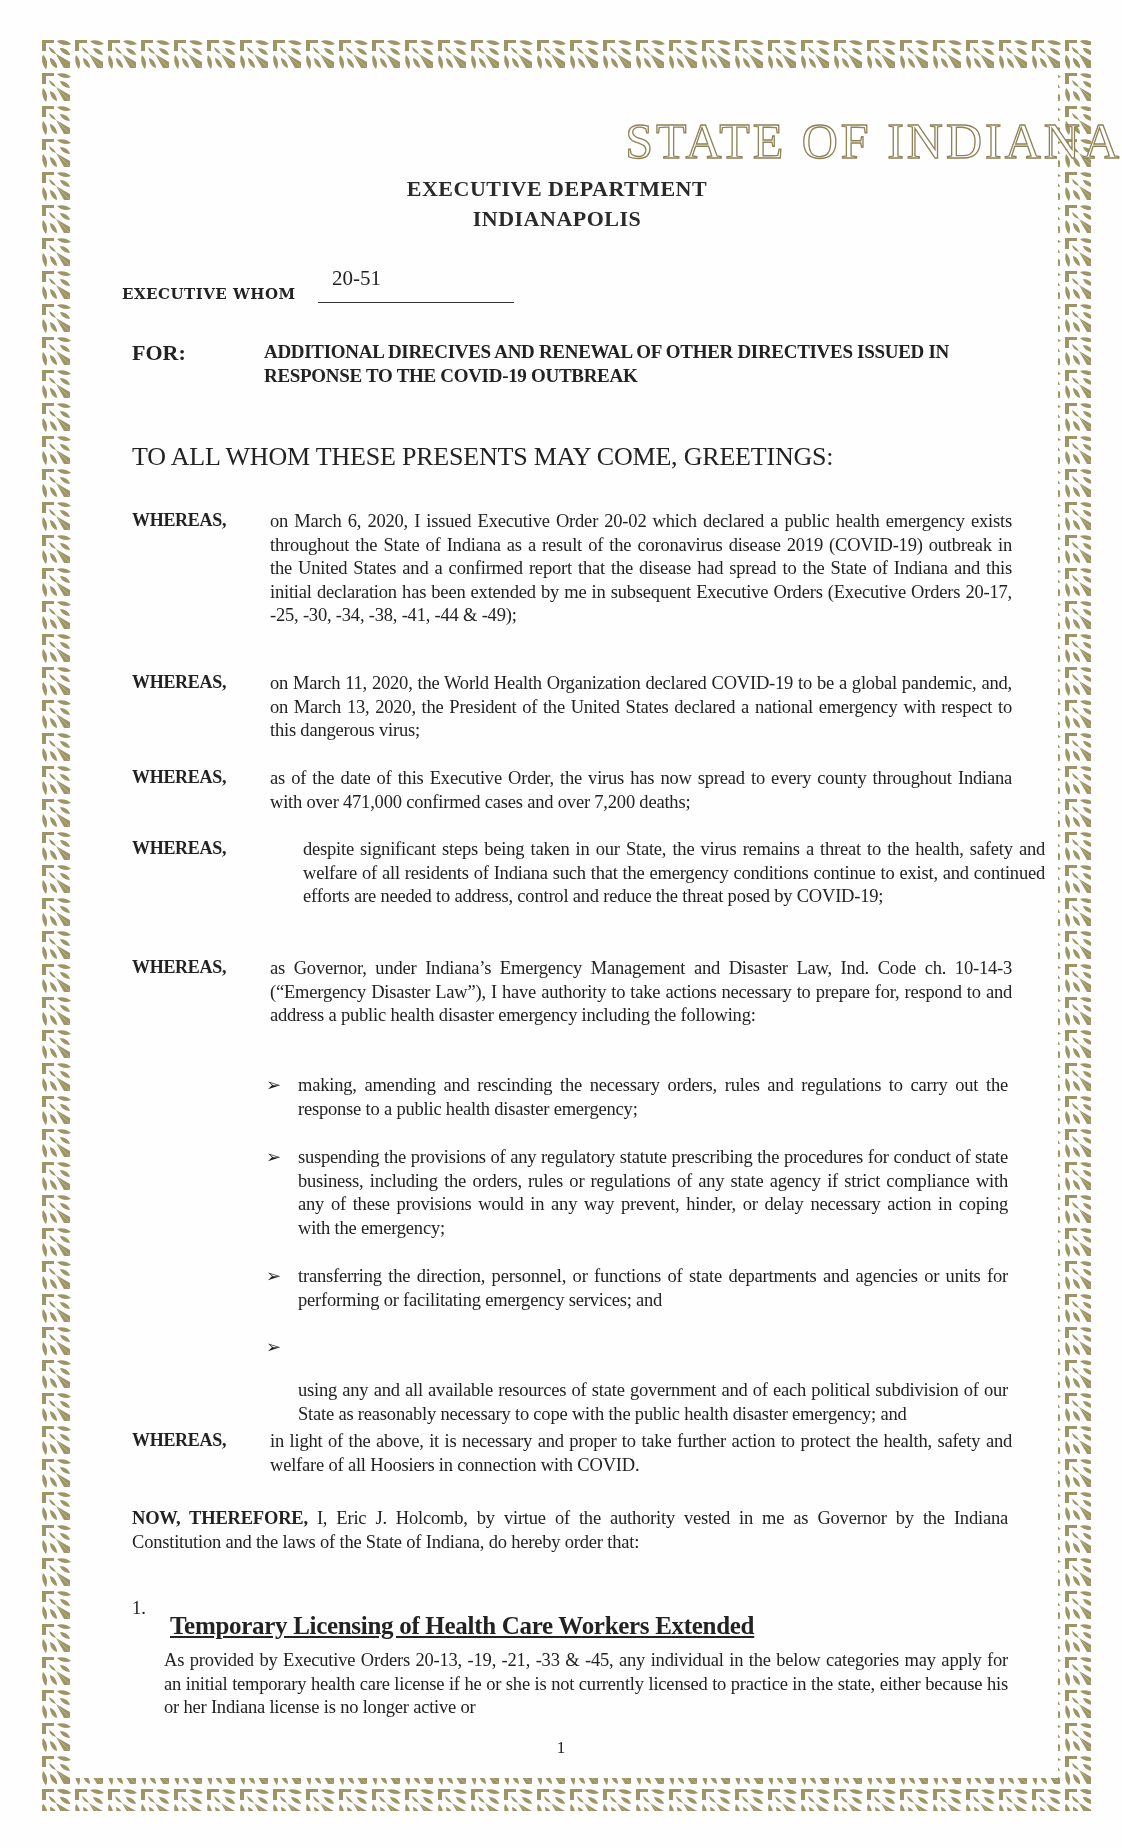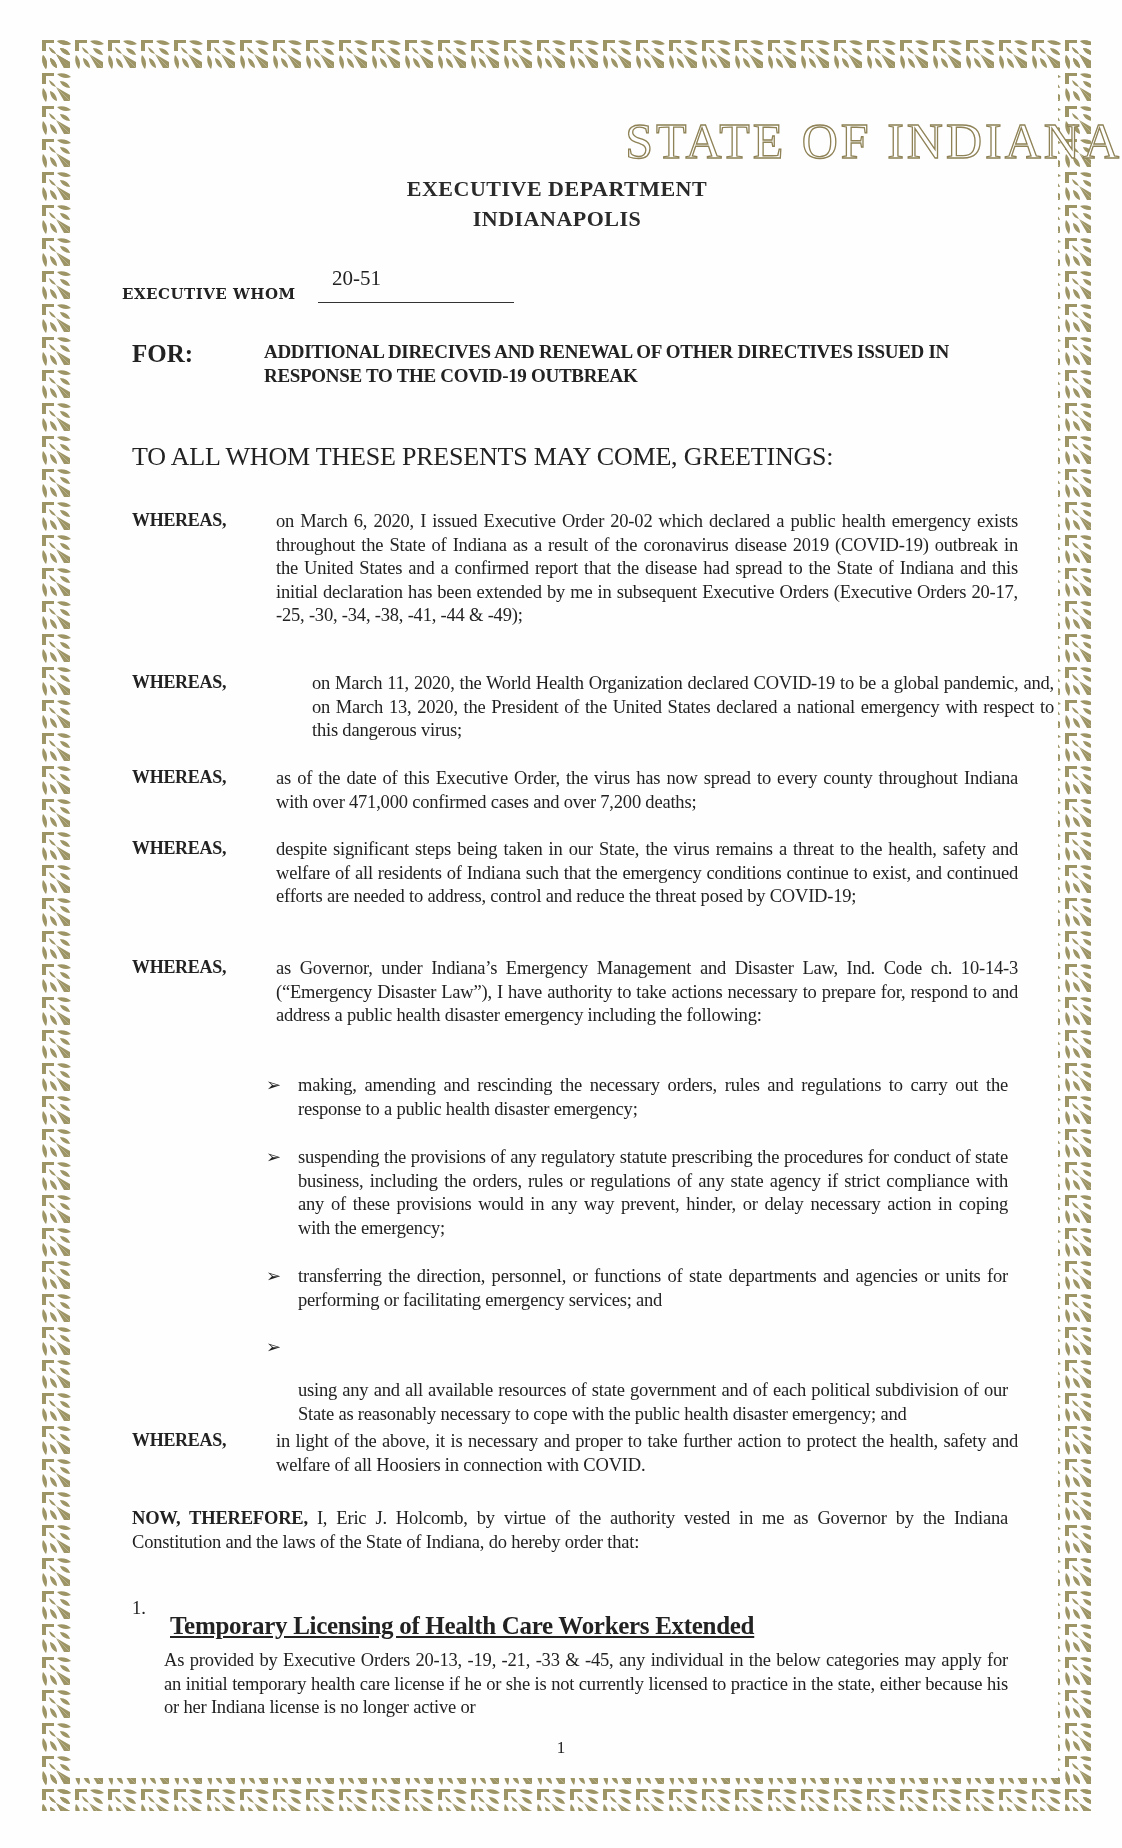--- a/index.html
+++ b/index.html
@@ -6,25 +6,25 @@
   body { width:1122px; height:1848px; background:#fefefe; position:relative; overflow:hidden;
          font-family:"Liberation Serif", "DejaVu Serif", serif; color:#222; }
   .border { position:absolute; left:40px; top:38px; width:1051px; height:1773px; }
   .abs { position:absolute; }
   .title { left:0; width:1122px; top:112px; text-align:right; font-size:50px; letter-spacing:3px;
            color:#fff; -webkit-text-stroke:1.3px #8e8256; font-family:"Liberation Serif", serif; }
   .sub { left:0; width:1114px; text-align:center; font-weight:bold; font-size:22px; color:#2a2a2a; letter-spacing:0.5px; }
   .eo-label { left:122px; top:285px; font-weight:bold; font-size:15px; letter-spacing:0.5px; font-family:"DejaVu Serif", serif; }
   .eo-line { left:318px; top:302px; width:196px; border-bottom:1.5px solid #333; }
   .eo-num { left:332px; top:266px; font-size:21px;text-align:center; }
-  .for-label { left:132px; top:340px; font-size:25px; font-weight:bold; }
+  .for-label { left:132px; top:340px; font-size:22px; font-weight:bold; }
   .for-text { left:264px; top:340px; width:760px; font-size:19px; font-weight:bold; line-height:24px; letter-spacing:-0.3px; }
   .greet { left:132px; top:442px; font-size:26px; letter-spacing:-0.2px; }
   .lbl { left:132px; font-size:18px; font-weight:bold; letter-spacing:-0.3px; }
-  .para { left:276px; width:742px; font-size:18.5px; line-height:23.6px; text-align:justify; letter-spacing:-0.2px; }
+  .para { left:270px; width:742px; font-size:18.5px; line-height:23.6px; text-align:justify; letter-spacing:-0.2px; }
   .bullet-arrow { left:266px; font-size:18px; }
   .bullet-text { left:298px; width:710px; font-size:18.5px; line-height:23.6px; text-align:justify; letter-spacing:-0.2px; }
   .now { left:132px; top:1507px; width:876px; font-size:18.5px; line-height:23.6px; text-align:justify; letter-spacing:-0.2px; }
   .now b { font-weight:bold; }
   .sec-num { left:132px; top:1598px; font-size:18.5px; }
   .sec-title { left:170px; top:1612px; font-size:25px; text-decoration:underline; font-weight:bold; letter-spacing:-0.3px;font-family:Liberation Serif, serif; }
   .sec-body { left:164px; top:1649px; width:844px; font-size:18.5px; line-height:23.6px; text-align:justify; letter-spacing:-0.2px; }
   .pagenum { left:0; width:1122px; top:1738px; text-align:center; font-size:17px; }
 </style>
 </head>
@@ -61,27 +61,27 @@
 
 <div class="abs for-label">FOR:</div>
 <div class="abs for-text">ADDITIONAL DIRECIVES AND RENEWAL OF OTHER DIRECTIVES ISSUED IN RESPONSE TO THE COVID-19 OUTBREAK</div>
 
 <div class="abs greet">TO ALL WHOM THESE PRESENTS MAY COME, GREETINGS:</div>
 
 <div class="abs lbl" style="top:510px;">WHEREAS,</div>
 <div class="abs para" style="top:510px;">on March 6, 2020, I issued Executive Order 20-02 which declared a public health emergency exists throughout the State of Indiana as a result of the coronavirus disease 2019 (COVID-19) outbreak in the United States and a confirmed report that the disease had spread to the State of Indiana and this initial declaration has been extended by me in subsequent Executive Orders (Executive Orders 20-17, -25, -30, -34, -38, -41, -44 &amp; -49);</div>
 
 <div class="abs lbl" style="top:672px;">WHEREAS,</div>
-<div class="abs para" style="top:672px;margin-left:36px;">on March 11, 2020, the World Health Organization declared COVID-19 to be a global pandemic, and, on March 13, 2020, the President of the United States declared a national emergency with respect to this dangerous virus;</div>
+<div class="abs para" style="top:672px;">on March 11, 2020, the World Health Organization declared COVID-19 to be a global pandemic, and, on March 13, 2020, the President of the United States declared a national emergency with respect to this dangerous virus;</div>
 
 <div class="abs lbl" style="top:767px;">WHEREAS,</div>
 <div class="abs para" style="top:767px;">as of the date of this Executive Order, the virus has now spread to every county throughout Indiana with over 471,000 confirmed cases and over 7,200 deaths;</div>
 
 <div class="abs lbl" style="top:838px;">WHEREAS,</div>
-<div class="abs para" style="top:838px;">despite significant steps being taken in our State, the virus remains a threat to the health, safety and welfare of all residents of Indiana such that the emergency conditions continue to exist, and continued efforts are needed to address, control and reduce the threat posed by COVID-19;</div>
+<div class="abs para" style="top:838px;margin-left:33px;">despite significant steps being taken in our State, the virus remains a threat to the health, safety and welfare of all residents of Indiana such that the emergency conditions continue to exist, and continued efforts are needed to address, control and reduce the threat posed by COVID-19;</div>
 
 <div class="abs lbl" style="top:957px;">WHEREAS,</div>
 <div class="abs para" style="top:957px;">as Governor, under Indiana’s Emergency Management and Disaster Law, Ind. Code ch. 10-14-3 (“Emergency Disaster Law”), I have authority to take actions necessary to prepare for, respond to and address a public health disaster emergency including the following:</div>
 
 <div class="abs bullet-arrow" style="top:1074px;">➢</div>
 <div class="abs bullet-text" style="top:1074px;">making, amending and rescinding the necessary orders, rules and regulations to carry out the response to a public health disaster emergency;</div>
 
 <div class="abs bullet-arrow" style="top:1146px;">➢</div>
 <div class="abs bullet-text" style="top:1146px;">suspending the provisions of any regulatory statute prescribing the procedures for conduct of state business, including the orders, rules or regulations of any state agency if strict compliance with any of these provisions would in any way prevent, hinder, or delay necessary action in coping with the emergency;</div>
 

